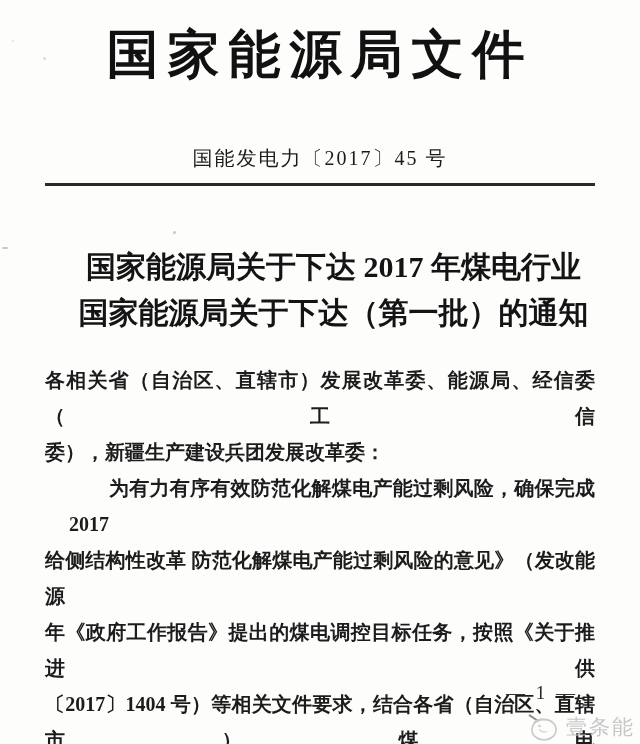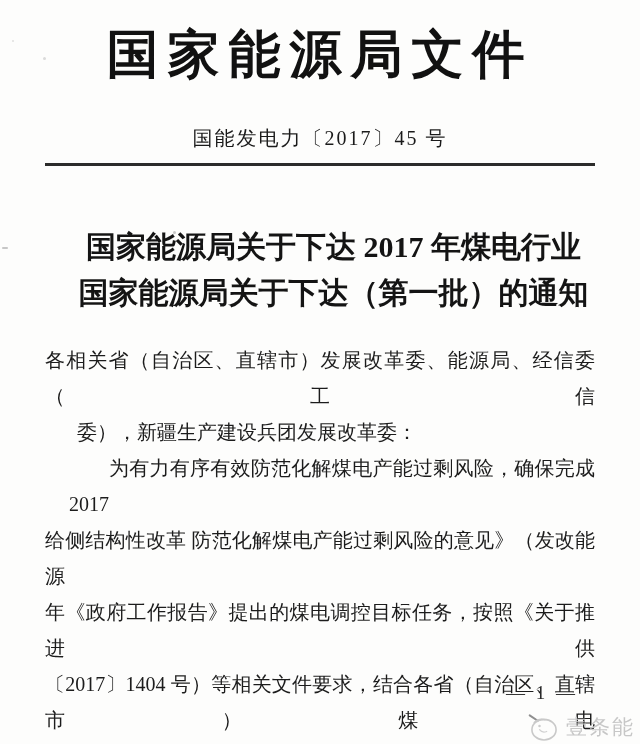--- a/index.html
+++ b/index.html
@@ -18,21 +18,21 @@
     padding-top: 22px;
     text-align: center;
     font-size: 52px;
     font-weight: bold;
     letter-spacing: 9px;
     line-height: 1.25;
     color: #111111;
     white-space: nowrap;
   }
   .doc-number {
-    margin-top: 38px;
+    margin-top: 58px;
     text-align: center;
     font-size: 20px;
     line-height: 26px;
     letter-spacing: 2px;
     color: #1a1a1a;
   }
   .divider {
     margin: 12px 45px 0 45px;
     height: 0;
     border-top: 3px solid #2b2b2b;
@@ -48,25 +48,25 @@
   }
   .body-text {
     margin: 26px 45px 0 45px;
     font-size: 20px;
     line-height: 36px;
     color: #1c1c1c;
   }
   .body-line {
     text-align: justify;
     text-align-last: justify;
+    font-weight: bold;
   }
   .body-line.para-end {
     text-align: center;
     text-align-last: left;
-    margin-left: 32px;
   }
   .body-line.indent {
     text-indent: 40px;
     margin-left: 24px;
   }
   .page-number {
     position: absolute;
     top: 682px;
     right: 62px;
     font-size: 19px;

